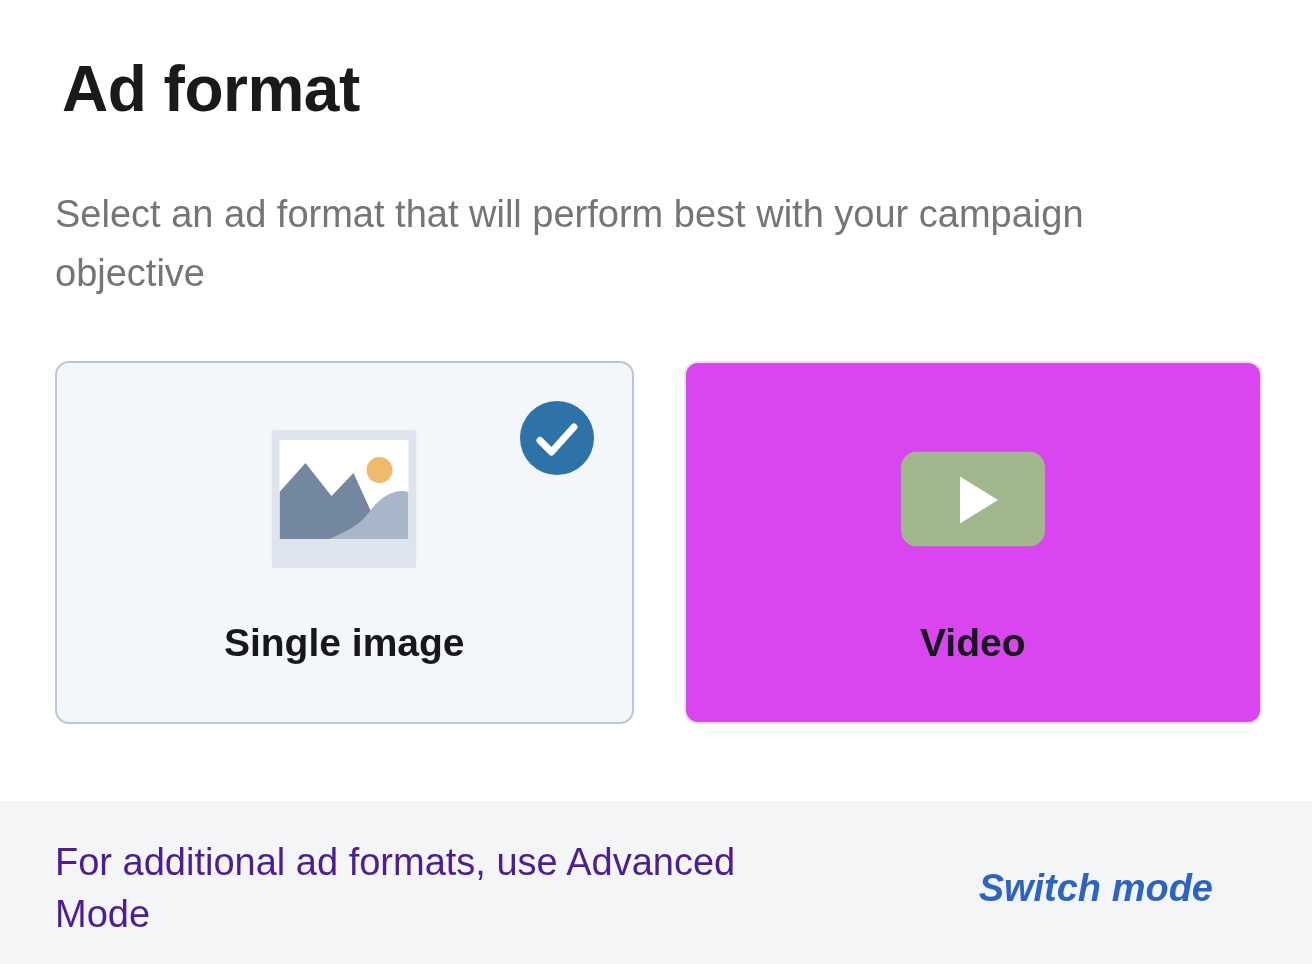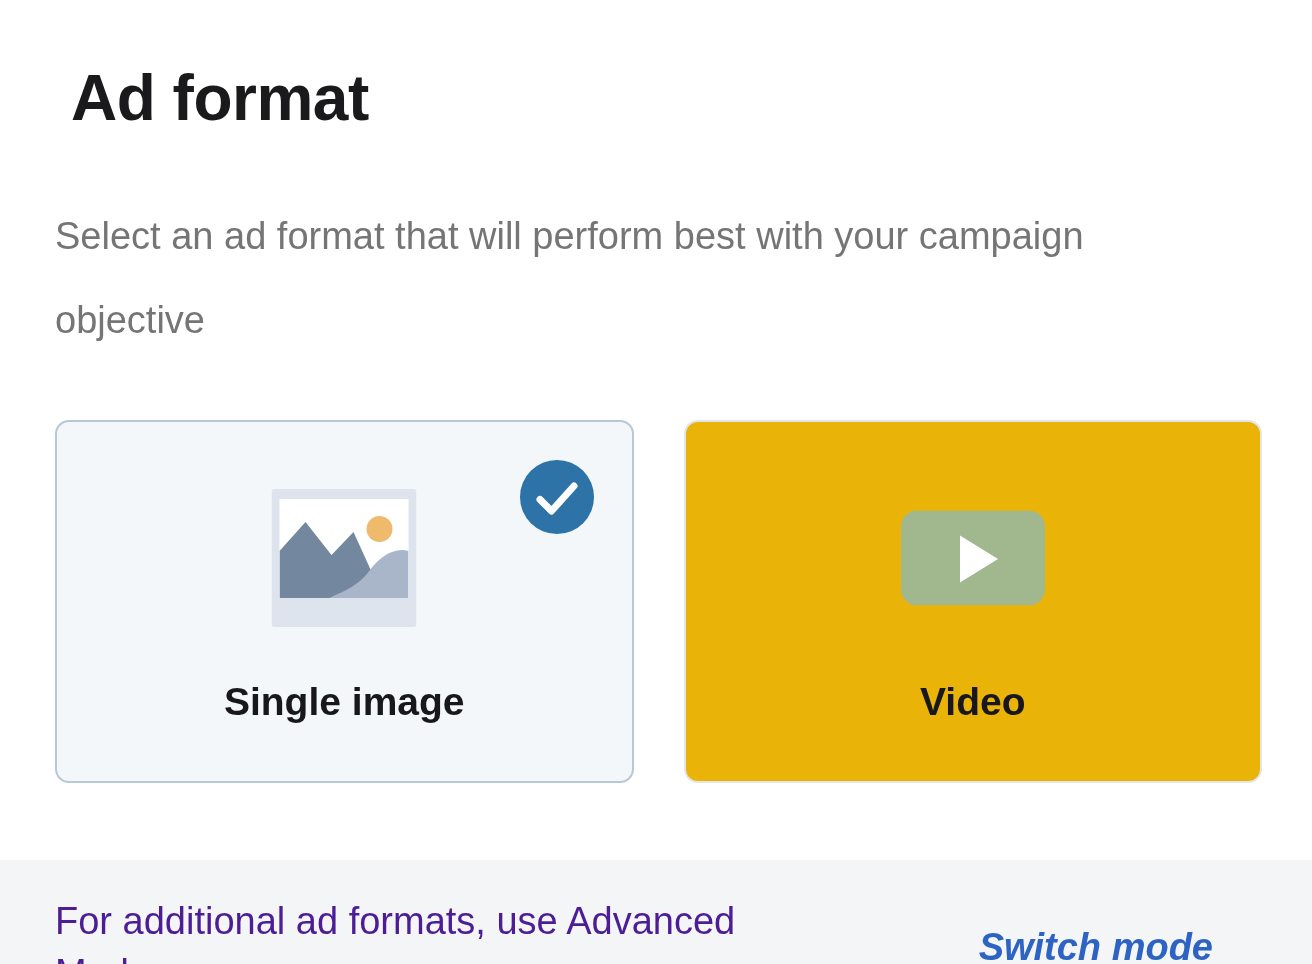--- a/index.html
+++ b/index.html
@@ -8,47 +8,47 @@
     width: 1312px;
     height: 964px;
     background: #ffffff;
     font-family: "Liberation Sans", sans-serif;
     overflow: hidden;
   }
   .content {
     padding: 0 50px 0 55px;
   }
   .page-title {
-    margin: 16px;
+    margin: 7px;
     padding-top: 44px;
     font-size: 64px;
     line-height: 76px;
     font-weight: 700;
     letter-spacing: -0.5px;
     color: #1a1a1c;
   }
   .page-subtitle {
     margin: 58px 0 0 0;
     font-size: 38px;
-    line-height: 84px;
+    line-height: 59px;
     color: #757575;
     white-space: pre-line;
     max-width: 1210px;
   }
   .cards {
     display: flex;
     gap: 50px;
     margin-top: 58px;
   }
   .card {
     position: relative;
     flex: 1;
     height: 363px;
     border-radius: 14px;
-    background: #eab308;
+    background: #d946ef;
     border: 2px solid #e4e5e7;
     cursor: pointer;
   }
   .card.selected {
     background: #f4f7fa;
     border: 2px solid #b8c7d9;
   }
   .check-badge {
     position: absolute;
     top: 38px;

